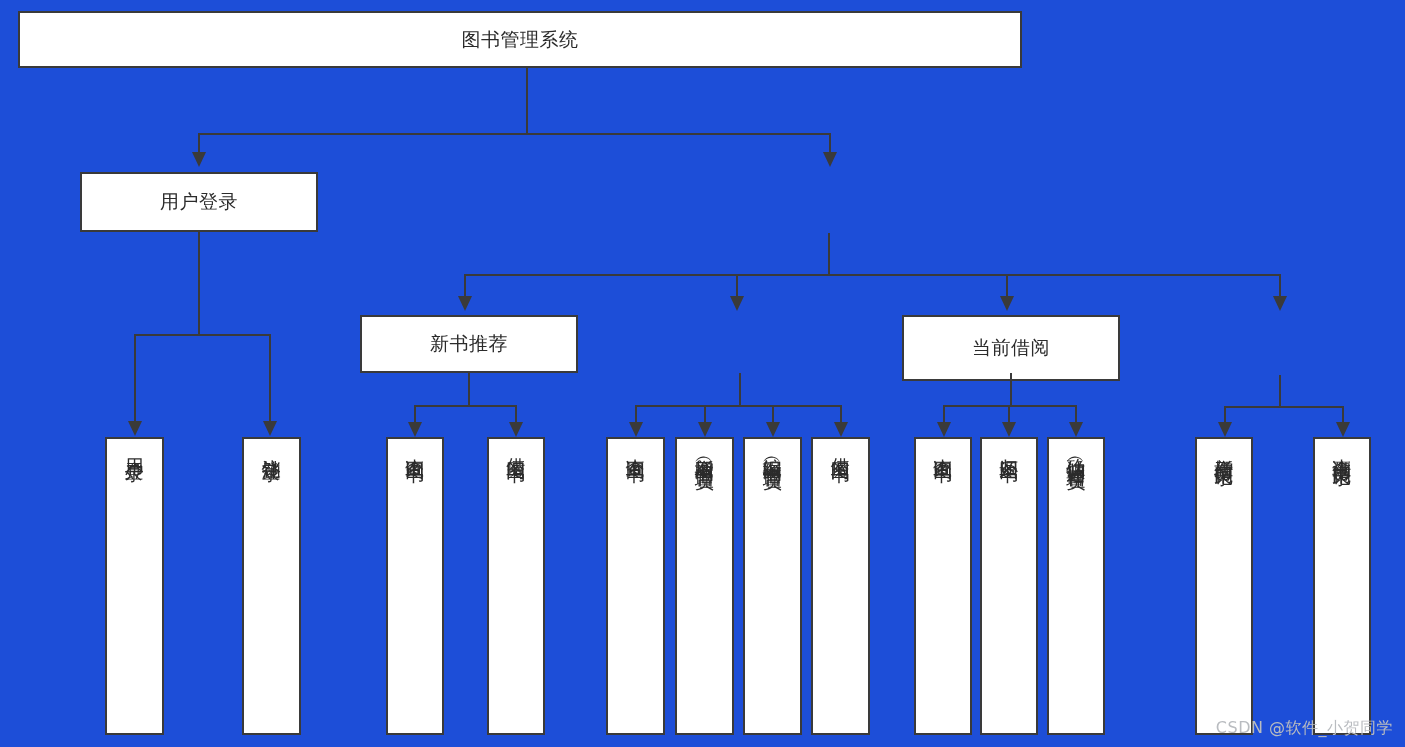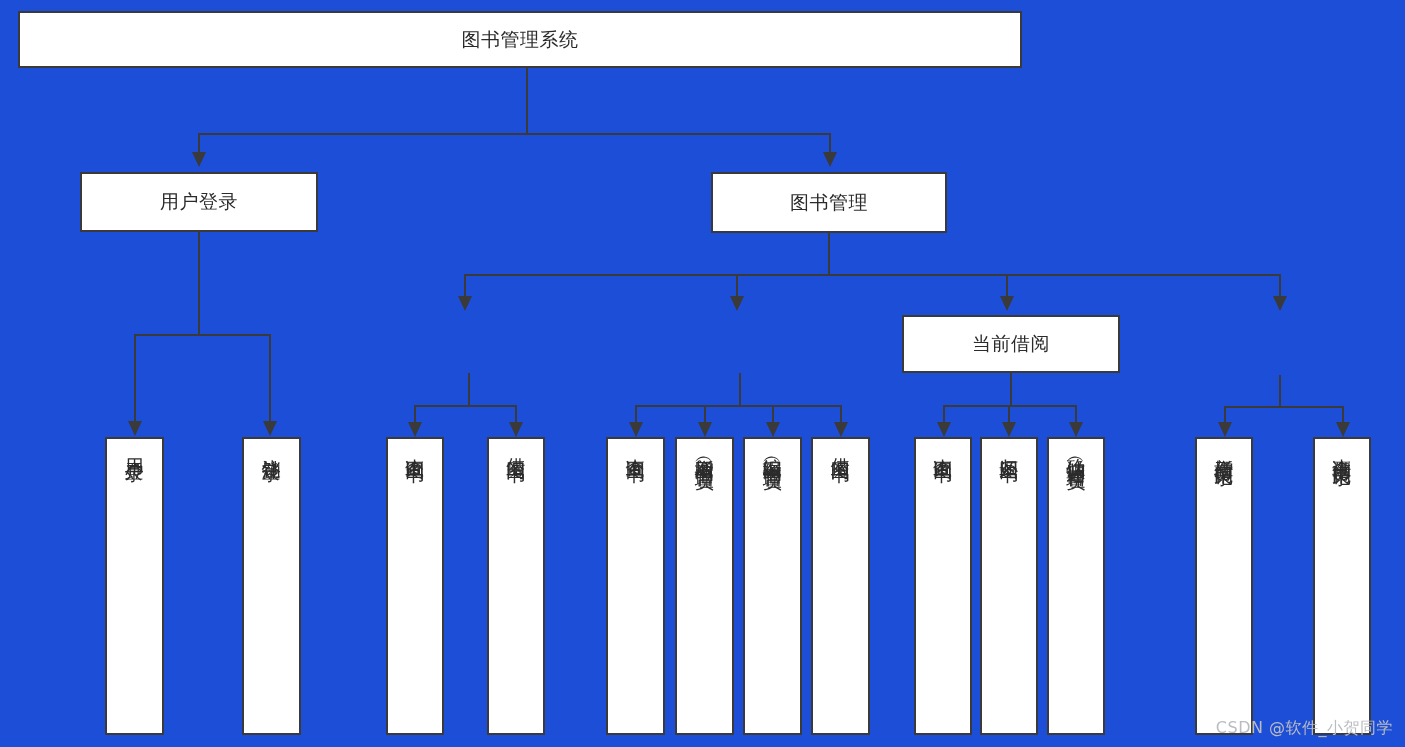--- a/index.html
+++ b/index.html
@@ -85,45 +85,45 @@
   <div class="ln h" style="left:198px; top:133px; width:632px;"></div>
   <div class="ln v" style="left:198px; top:133px; height:20px;"></div>
   <div class="ln v" style="left:829px; top:133px; height:20px;"></div>
   <div class="arrow" style="left:192px; top:152px;"></div>
   <div class="arrow" style="left:823px; top:152px;"></div>
 
   <div class="node" style="left:80px; top:172px; width:238px; height:60px;">
     <span class="node-label">用户登录</span>
   </div>
 
-  <div class="node" style="left:711px; top:172px; width:236px; height:61px;">
-    <span class="node-label">图书管理</span>
-  </div>
 
   <div class="ln v" style="left:198px; top:232px; height:103px;"></div>
   <div class="ln h" style="left:134px; top:334px; width:136px;"></div>
   <div class="ln v" style="left:134px; top:334px; height:88px;"></div>
   <div class="ln v" style="left:269px; top:334px; height:88px;"></div>
   <div class="arrow" style="left:128px; top:421px;"></div>
   <div class="arrow" style="left:263px; top:421px;"></div>
 
   <div class="ln v" style="left:828px; top:233px; height:42px;"></div>
   <div class="ln h" style="left:464px; top:274px; width:816px;"></div>
   <div class="ln v" style="left:464px; top:274px; height:23px;"></div>
   <div class="ln v" style="left:736px; top:274px; height:23px;"></div>
   <div class="ln v" style="left:1006px; top:274px; height:23px;"></div>
   <div class="ln v" style="left:1279px; top:274px; height:23px;"></div>
   <div class="arrow" style="left:458px; top:296px;"></div>
   <div class="arrow" style="left:730px; top:296px;"></div>
   <div class="arrow" style="left:1000px; top:296px;"></div>
   <div class="arrow" style="left:1273px; top:296px;"></div>
 
-
-
-  <div class="node" style="left:902px; top:315px; width:218px; height:58px;">
+  <div class="node" style="left:360px; top:315px; width:218px; height:58px;">
+    <span class="node-label">新书推荐</span>
+  </div>
+
+
+  <div class="node" style="left:902px; top:315px; width:218px; height:66px;">
     <span class="node-label">当前借阅</span>
   </div>
 
 
   <div class="ln v" style="left:468px; top:373px; width:2px; height:33px;"></div>
   <div class="ln h" style="left:414px; top:405px; width:102px;"></div>
   <div class="ln v" style="left:414px; top:405px; height:18px;"></div>
   <div class="ln v" style="left:515px; top:405px; height:18px;"></div>
   <div class="arrow" style="left:408px; top:422px;"></div>
   <div class="arrow" style="left:509px; top:422px;"></div>

